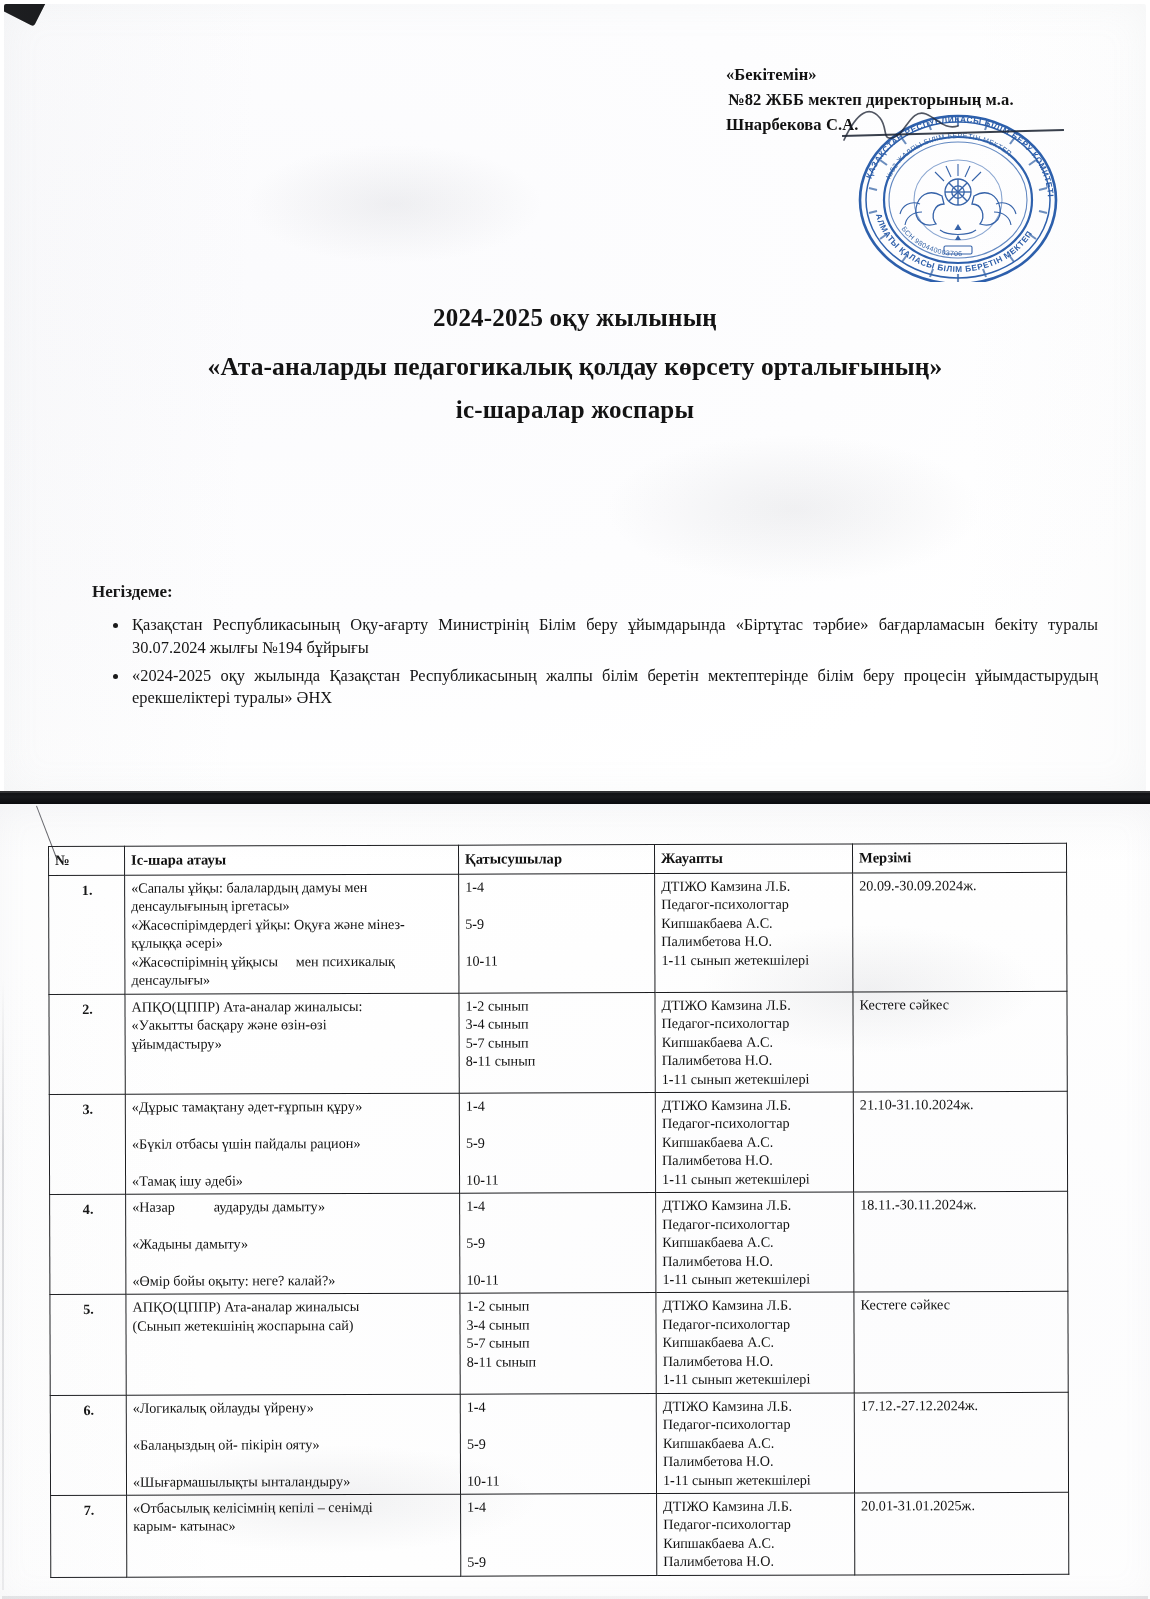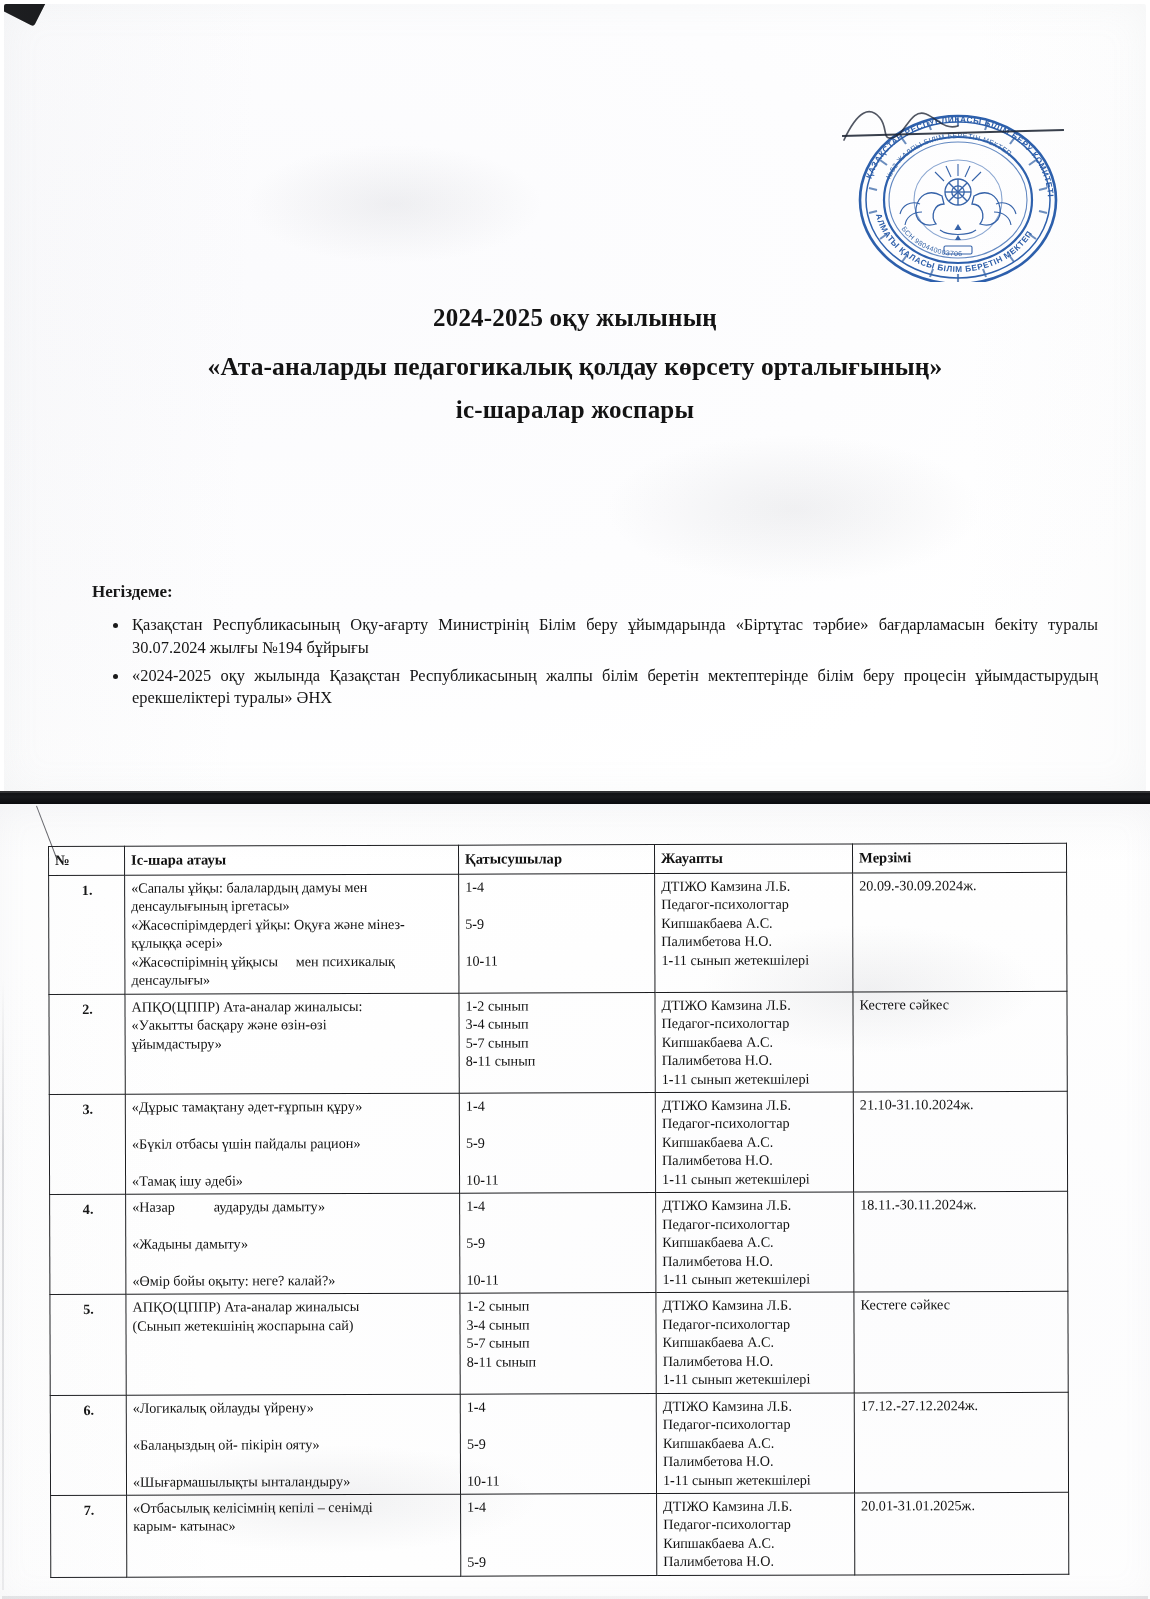--- a/index.html
+++ b/index.html
@@ -272,20 +272,25 @@
 </head>
 <body>
 
 <div id="page-one">
 
   <div class="corner-nick"></div>
 
   <div class="smudge" style="left:240px; top:140px; width:300px; height:120px;"></div>
   <div class="smudge" style="left:600px; top:430px; width:380px; height:150px;"></div>
 
+  <div id="approval">
+    <div>«Бекітемін»</div>
+    <div class="line2">№82 ЖББ мектеп директорының м.а.</div>
+    <div>Шнарбекова С.А.</div>
+  </div>
 
   <svg class="signature-flourish" viewBox="0 0 120 46">
     <path d="M4 40 C 18 10, 30 6, 40 18 C 48 28, 42 40, 52 38 C 66 35, 70 8, 86 14 C 98 19, 104 30, 118 26" fill="none" stroke="#1d2433" stroke-width="1.7" stroke-linecap="round" opacity="0.9"></path>
   </svg>
   <div class="signature-stroke"></div>
 
   <svg id="stamp" viewBox="0 0 212 178">
     <defs>
       <path id="arcOuterTop" d="M 16,96 A 90,78 0 0 1 196,96"></path>
       <path id="arcOuterBot" d="M 22,96 A 84,72 0 0 0 190,96"></path>

